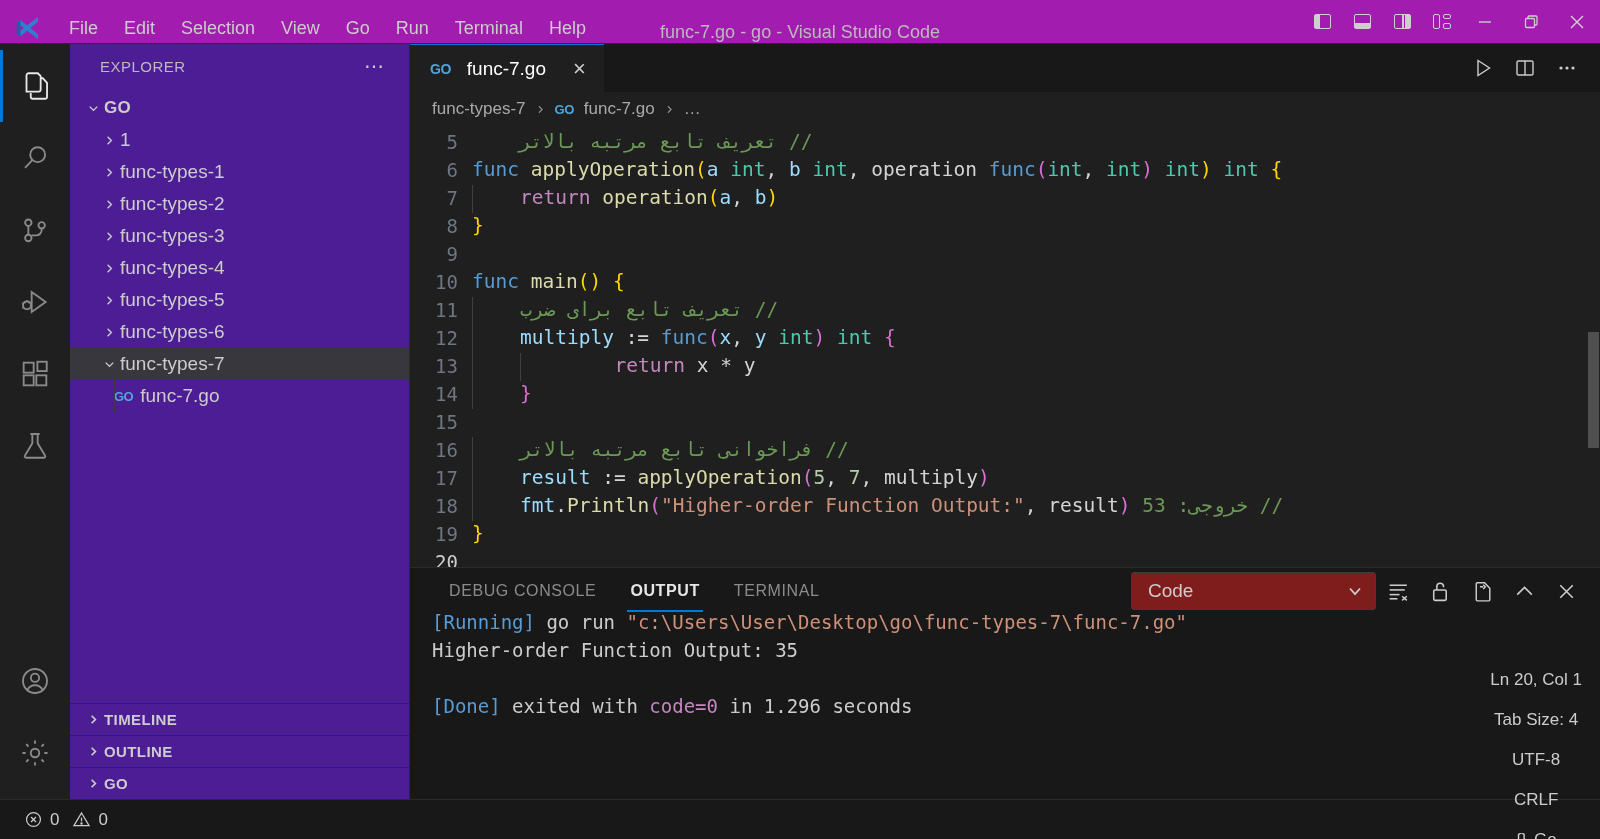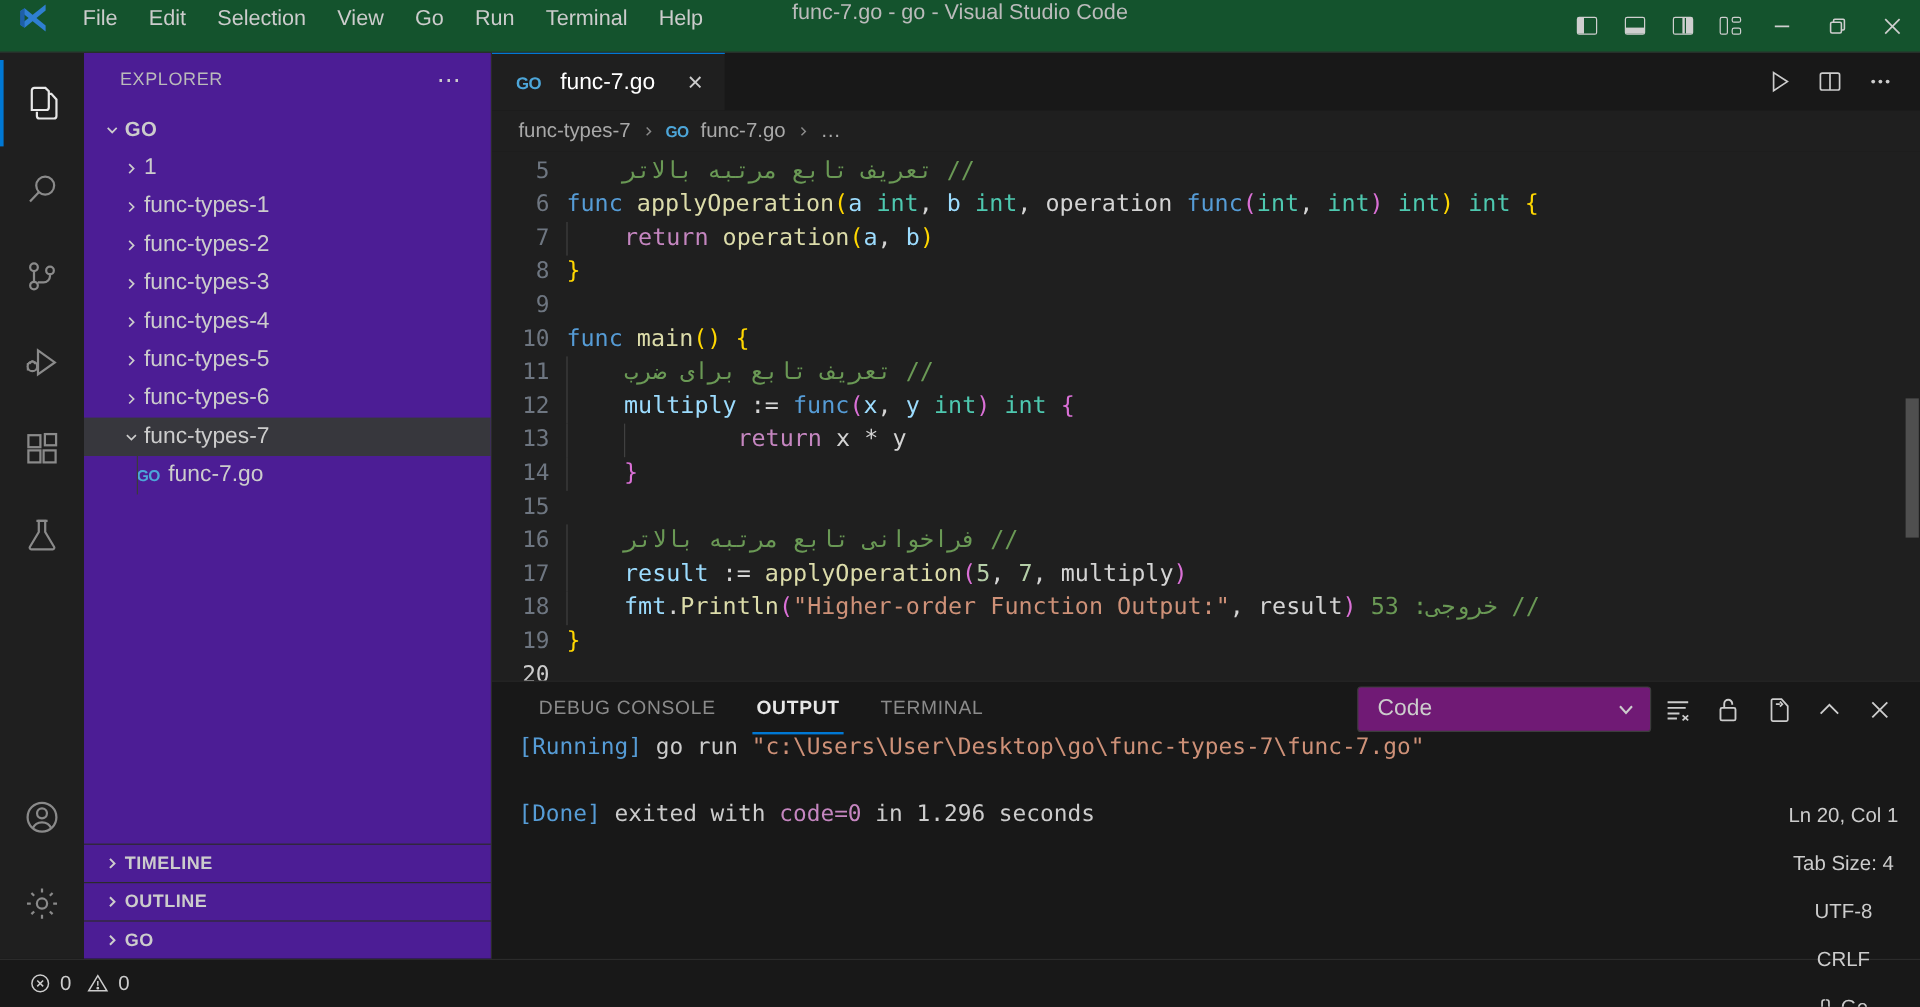--- a/index.html
+++ b/index.html
@@ -7,21 +7,21 @@
     width: 1600px; height: 839px;
     background: #1e1e1e;
     font-family: "Liberation Sans", sans-serif;
     overflow: hidden;
     color: #cccccc;
   }
   #app { width: 1600px; height: 839px; display: flex; flex-direction: column; position: relative; }
 
   
   .titlebar {
-    height: 44px; background: #14532d; display: flex; align-items: flex-start;
+    height: 44px; background: #a21caf; display: flex; align-items: flex-end;
     flex: 0 0 44px; position: relative; border-bottom: 1px solid #2b2b2b;
   }
   .vscode-logo { width: 56px; display: flex; align-items: center; justify-content: center; }
   .menu { display: flex; align-items: center; gap: 0px; }
   .menu-item {
     padding: 4px 13px; font-size: 18px; color: #cccccc; cursor: default; line-height: 22px;
     white-space: nowrap;
   }
   .win-title {
     position: absolute; left: 0; right: 0; text-align: center; font-size: 18px;
@@ -158,21 +158,21 @@
   .ptab {
     font-size: 16px; letter-spacing: .6px; color: #8b8b8b; padding: 0 17px; height: 46px;
     display: flex; align-items: center; position: relative; cursor: pointer;
   }
   .ptab.active { color: #e7e7e7; font-weight: bold; }
   .ptab.active::after {
     content: ''; position: absolute; left: 14px; right: 14px; bottom: 2px; height: 2px; background: #0078d4;
   }
   .panel-right { margin-left: auto; display: flex; align-items: center; gap: 2px; padding-right: 14px; }
   .select-box {
-    width: 245px; height: 38px; background: #701a75; border: 1px solid #3c3c3c; border-radius: 3px;
+    width: 245px; height: 38px; background: #7f1d1d; border: 1px solid #3c3c3c; border-radius: 3px;
     display: flex; align-items: center; padding: 0 10px 0 16px; font-size: 19px; color: #cccccc;
   }
   .select-box .caret { margin-left: auto; }
   .pbtn { width: 40px; height: 40px; display: flex; align-items: center; justify-content: center; color: #cccccc; border-radius: 4px;}
   .panel-body {
     flex: 1 1 auto; padding: 0 0 0 22px; overflow: hidden;
     font-family: "DejaVu Sans Mono", "Liberation Mono", monospace; font-size: 19px; line-height: 28px;
     color: #cccccc; position: relative;
   }
   .o-run  { color: #569cd6; }
@@ -524,20 +524,21 @@
             <div class="pbtn">
               <svg width="25" height="25" viewBox="0 0 24 24" fill="none" stroke="currentColor" stroke-width="1.5">
                   <path d="M6 6 l12 12 M18 6 l-12 12"></path>
                 </svg>
             </div>
           </div>
         </div>
         <div class="panel-body">
           <div id="output-lines" class="clip-top">
               <div class="oline"><span class="o-run">[Running] </span><span class="o-plain">go run </span><span class="o-path">"c:\Users\User\Desktop\go\func-types-7\func-7.go"</span></div>
+              <div class="oline"><span class="o-plain">Higher-order Function Output: 35</span></div>
               <div class="oline">&nbsp;</div>
               <div class="oline"><span class="o-done">[Done] </span><span class="o-plain">exited with </span><span class="o-code">code=0</span><span class="o-plain"> in 1.296 seconds</span></div>
             </div>
         </div>
       </div>
     </div>
   </div>
 
   <div class="statusbar">
     <div class="sb-left">

